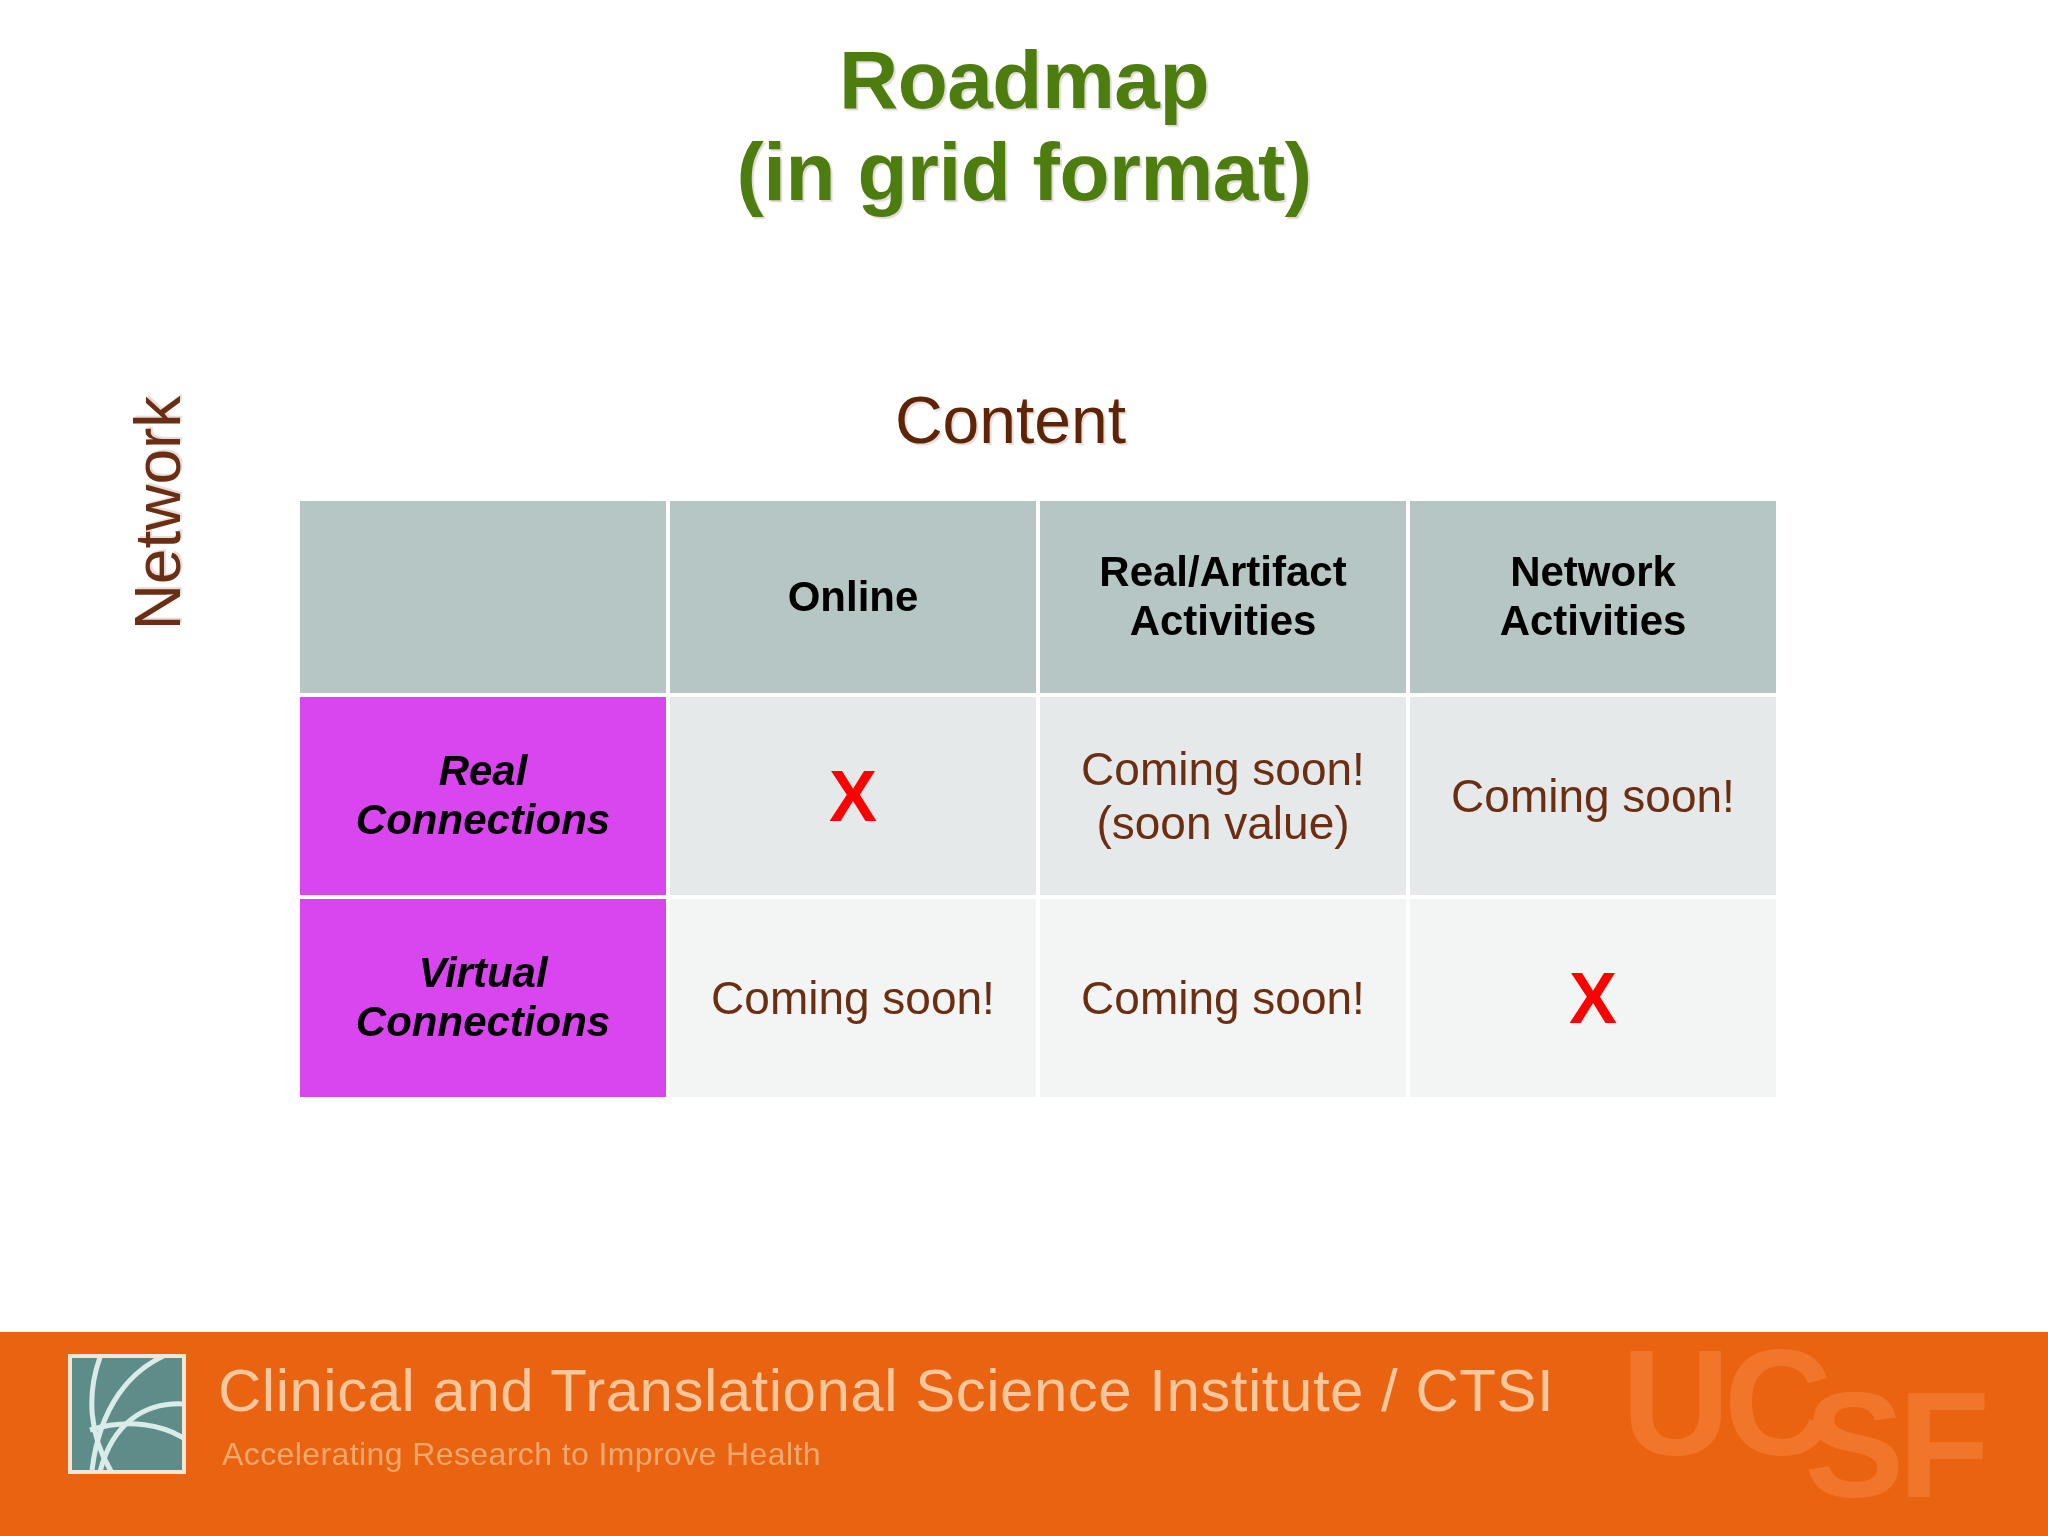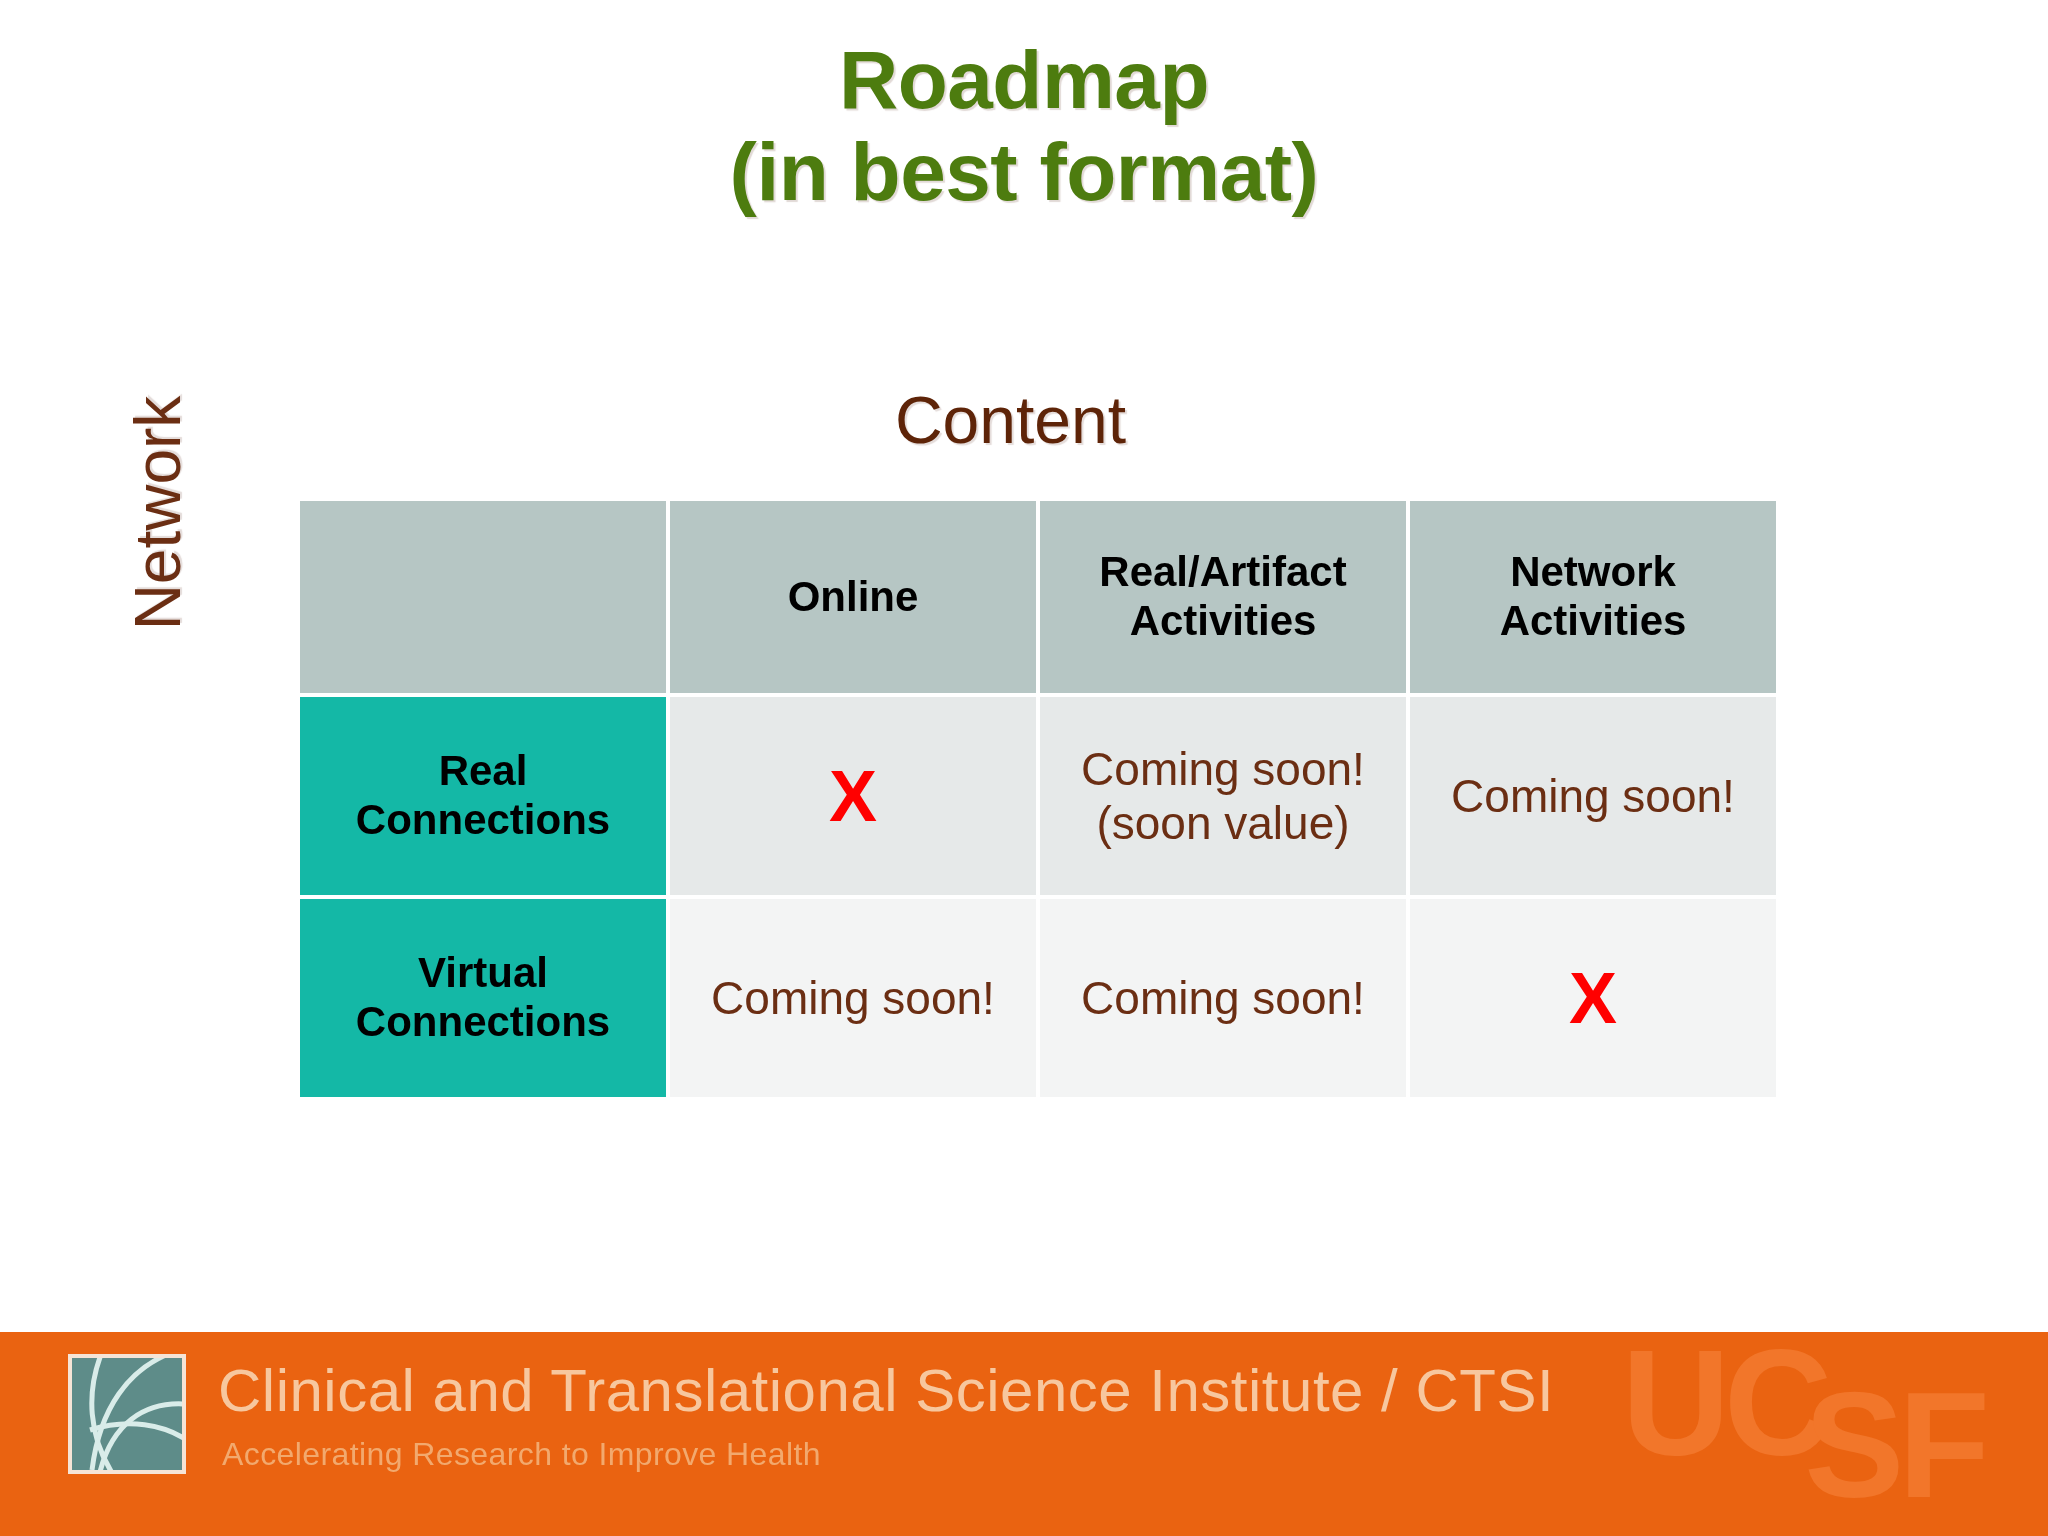--- a/index.html
+++ b/index.html
@@ -95,26 +95,27 @@
     font-weight: bold;
     font-size: 42px;
     line-height: 1.16;
     font-family: "Liberation Sans", sans-serif;
   }
   .hdr-corner {
     background: #B6C6C4;
     height: 192px;
   }
   .rowhead-cell {
-    background: #14b8a6;
+    background: #d946ef;
     color: #000000;
     font-weight: bold;
     font-size: 42px;
     line-height: 1.16;
     font-family: "Liberation Sans", sans-serif;
+    font-style: italic;
   }
   .data-cell {
     color: #6B2E13;
     font-size: 46px;
     line-height: 1.18;
     font-family: "Liberation Sans", sans-serif;
   }
   tr.row-real .data-cell  { background: #E6E9E9; height: 198px; }
   tr.row-virtual .data-cell { background: #F3F4F4; height: 198px; }
   tr.row-real .rowhead-cell  { height: 198px; }
@@ -190,21 +191,21 @@
     position: relative;
     top: 42px;
     left: -22px;
   }
 </style>
 </head>
 <body>
 
 <div id="slide-title">
   <span class="tline">Roadmap</span>
-  <span class="tline">(in best format)</span>
+  <span class="tline">(in grid format)</span>
 </div>
 
 <div id="content-axis-label">
   <span class="inner">Content</span>
 </div>
 
 <div id="network-axis-label">Network</div>
 
 <table id="roadmap-grid">
   <colgroup>

